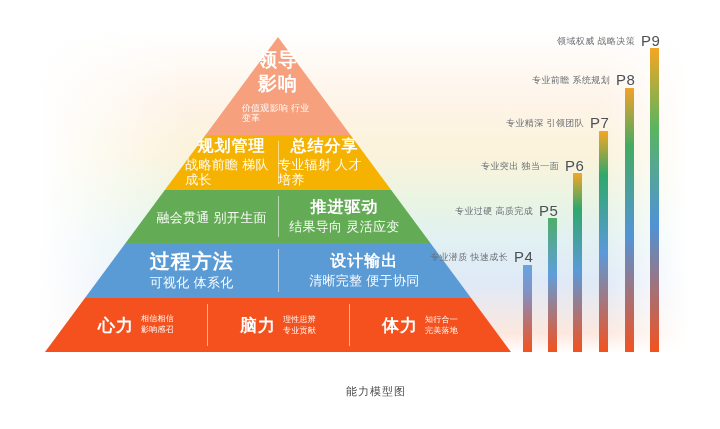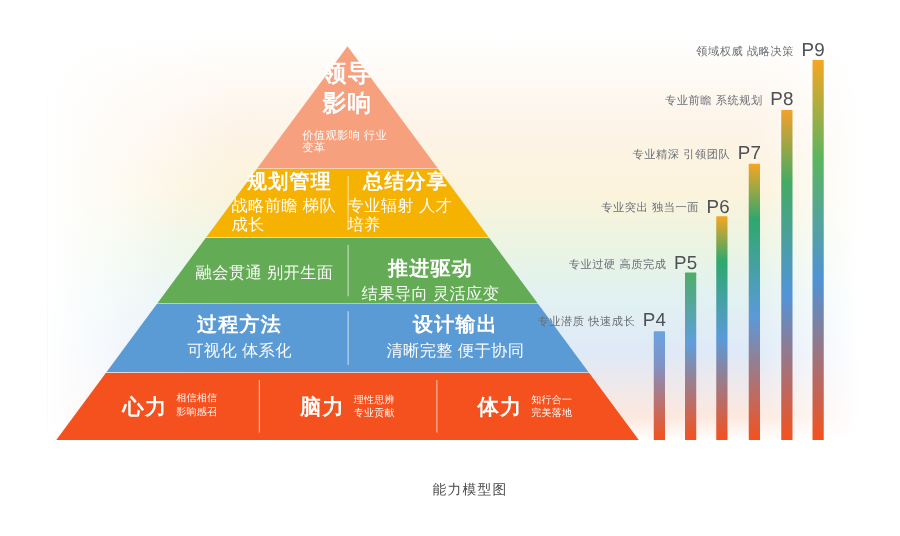--- a/index.html
+++ b/index.html
@@ -133,35 +133,35 @@
       <div class="prow" style="left: 0px; top: 190px; width: 720px; height: 53px;">
         <svg width="720" height="53" style="position: absolute; left: 0px; top: 0px;">
           <polygon points="164.82857142857142,0 391.1714285714286,0 430.3746031746032,53 125.62539682539682,53" fill="#63ab54"></polygon>
         </svg>
       </div>
       <div class="cell" style="left: 145.227px; top: 190px; width: 132.773px; height: 53px;">
         <div class="stack">
           <div class="sub">融会贯通 别开生面</div>
         </div>
       </div>
-      <div class="cell" style="left: 278px; top: 190px; width: 132.773px; height: 53px; align-items: flex-end;">
+      <div class="cell" style="left: 278px; top: 190px; width: 132.773px; height: 53px;">
         <div class="stack">
           <div class="big" style="font-size: 16px;">推进驱动</div>
           <div class="sub">结果导向 灵活应变</div>
         </div>
       </div>
       <div class="divider" style="left: 278px; top: 196px; height: 41px;"></div>
       <div class="prow" style="left: 0px; top: 243px; width: 720px; height: 55px;">
         <svg width="720" height="55" style="position: absolute; left: 0px; top: 0px;">
           <polygon points="125.62539682539682,0 430.3746031746032,0 471.0571428571429,55 84.94285714285712,55" fill="#5b9bd5"></polygon>
         </svg>
       </div>
       <div class="cell" style="left: 105.284px; top: 243px; width: 172.716px; height: 55px;">
         <div class="stack">
-          <div class="big" style="font-size: 16px;">过程方法</div>
+          <div class="big" style="font-size: 20px;">过程方法</div>
           <div class="sub">可视化 体系化</div>
         </div>
       </div>
       <div class="cell" style="left: 278px; top: 243px; width: 172.716px; height: 55px;">
         <div class="stack">
           <div class="big" style="font-size: 16px;">设计输出</div>
           <div class="sub">清晰完整 便于协同</div>
         </div>
       </div>
       <div class="divider" style="left: 278px; top: 249px; height: 43px;"></div>

